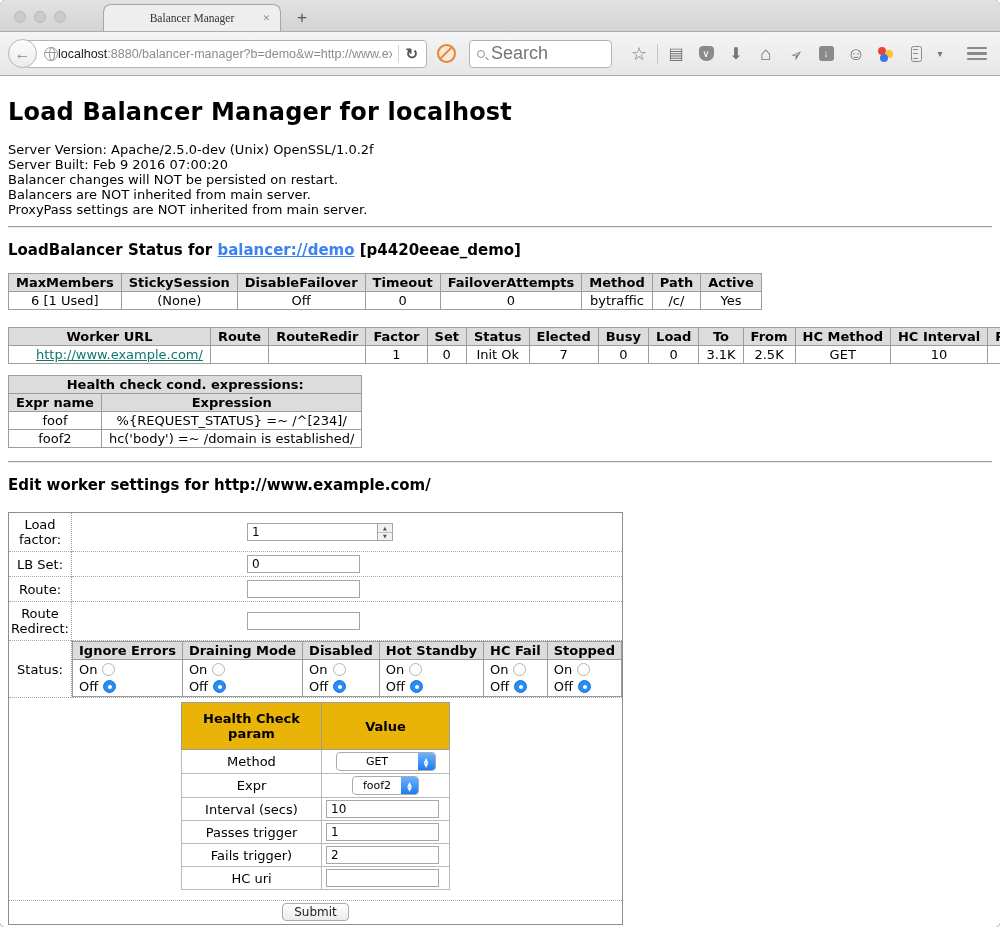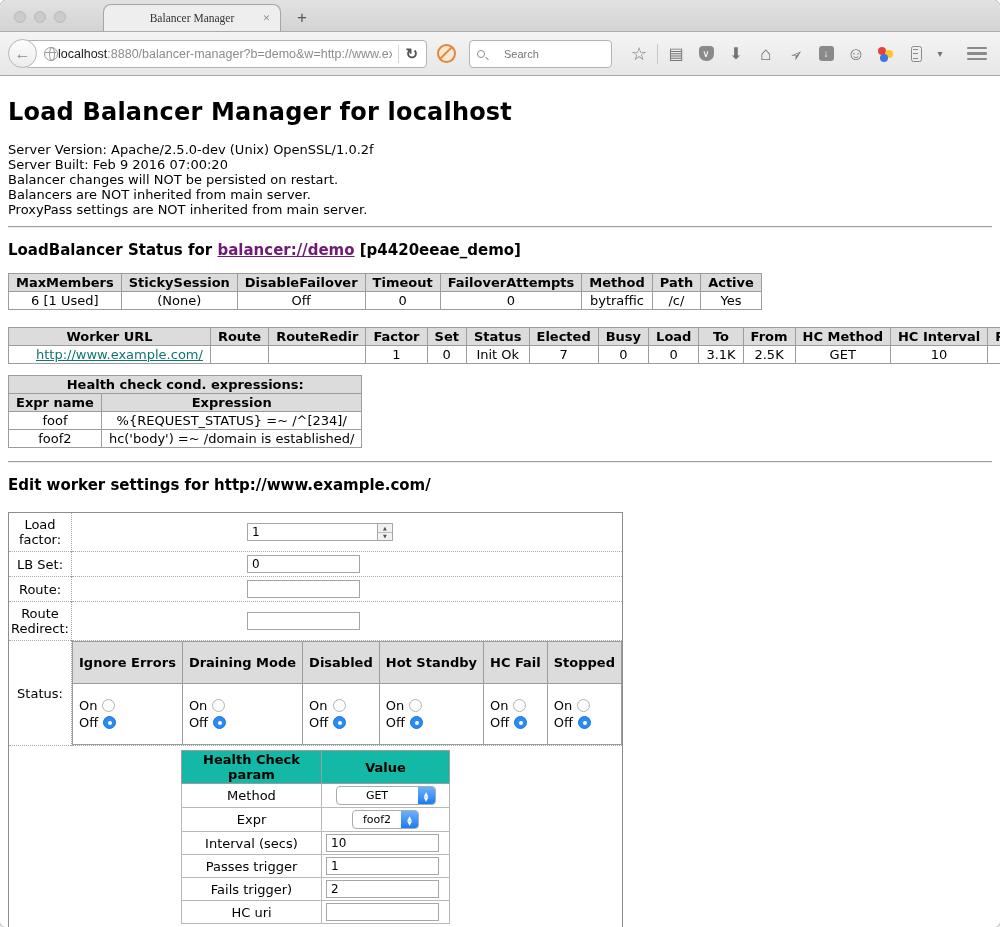--- a/index.html
+++ b/index.html
@@ -37,21 +37,21 @@
   .reload { color:#555; font-size:15px; font-weight:bold; flex:0 0 auto; padding-right:4px; }
   .blocked { width:19px; height:19px; border-radius:50%; border:2.5px solid #e2863a; margin-left:10px;
              position:relative; flex:0 0 auto; background:#f7e8d6; }
   .blocked::after { content:''; position:absolute; left:-1px; top:6px; width:16px;
                     border-top:2.5px solid #e2863a; transform:rotate(-45deg); }
   .searchbar { height:28px; width:143px; margin-left:13px; background:#fff; border:1px solid #b3b3b3;
                border-radius:4px; display:flex; align-items:center; padding:0 7px; flex:0 0 auto; }
   .mag { width:8px; height:8px; border:1.5px solid #8f8f8f; border-radius:50%; position:relative; flex:0 0 auto; }
   .mag::after { content:''; position:absolute; left:7px; top:7px; width:4px; border-top:1.5px solid #8f8f8f;
                 transform:rotate(45deg); }
-  .searchbar input { border:none; outline:none; width:100px; margin-left:19px; font-size:11px;
+  .searchbar input { border:none; outline:none; width:100px; margin-left:6px; font-size:18px;
                      font-family:"Liberation Sans",sans-serif; background:transparent; color:#333; }
   .tool-icons { display:flex; align-items:center; margin-left:12px; color:#757575; }
   .ticon { font-size:16px; line-height:1; margin:0 6px; display:inline-flex; align-items:center; justify-content:center;
            width:18px; height:18px; }
   .tdivider { width:1px; height:20px; background:#c6c6c6; margin:0 3px; }
   .pocket { width:15px; height:15px; background:#8a8a8a; border-radius:4px 4px 7px 7px; color:#fff;
             font-size:10px; display:flex; align-items:center; justify-content:center; }
   .sq-dl { width:15px; height:15px; background:#8a8a8a; border-radius:3px; color:#fff; font-size:10px;
            display:flex; align-items:center; justify-content:center; }
   .dots { position:relative; width:16px; height:16px; }
@@ -67,21 +67,21 @@
   .burger { margin-left:16px; width:20px; display:flex; flex-direction:column; gap:3px; }
   .burger i { height:2.5px; background:#8a8a8a; border-radius:1px; }
 
   
   .content { background:#fff; height:922px; padding:0 8px; overflow:hidden; color:#000; }
   h1.title { font-size:24px; font-weight:bold; padding-top:22px; letter-spacing:.2px; }
   .info { margin-top:16px; font-size:13px; line-height:15px; }
   hr.rule { border:none; border-top:1px solid #9e9e9e; border-bottom:1px solid #ececec; margin-top:9px; }
   hr.rule-bottom { border:none; border-top:2px solid #9a9a9a; margin-top:14px; }
   h3.sub { font-size:15px; font-weight:bold; margin-top:13px; }
-  h3.sub a { color:#701a75; }
+  h3.sub a { color:#3b82f6; }
 
   table.dtable { border-collapse:collapse; font-size:13px; margin-top:14px; }
   table.dtable th, table.dtable td { border:1px solid #9c9c9c; padding:1px 7px; text-align:center; white-space:nowrap; }
   table.dtable th { background:#dcdcdc; }
   table.dtable a { color:#0f766e;margin-left:20px; }
 
   
   table.form-table { border-collapse:collapse; width:565px; margin-top:18px; font-size:13px;
                      border:1px solid #8d8d8d; }
   td.flabel { width:100px; text-align:center; border-right:1px dotted #a0a0a0; padding:4px 2px; }
@@ -90,32 +90,32 @@
   input.fld { border:1px solid #a6a6a6; height:18px; font-size:12px; padding:1px 4px; width:113px;
               font-family:"DejaVu Sans",sans-serif; }
   .numwrap { display:inline-flex; align-items:stretch; }
   .numwrap input.fld { width:130px; border-right:none; }
   .spinner { width:16px; border:1px solid #a6a6a6; background:#f2f2f2; display:flex; flex-direction:column; }
   .spinner span { flex:1; display:flex; align-items:center; justify-content:center; font-size:5px; color:#555; }
   .spinner span + span { border-top:1px solid #bbb; }
 
   td.fstatus { padding:0; vertical-align:top; }
   table.status-table { border-collapse:collapse; font-size:13px; }
-  table.status-table th, table.status-table td { border:1px solid #9c9c9c; padding:13px 6px; text-align:center; }
+  table.status-table th, table.status-table td { border:1px solid #9c9c9c; padding:1px 6px; text-align:center; }
   table.status-table th { background:#dcdcdc; white-space:nowrap; }
   .radio-line { display:flex; align-items:center; justify-content:flex-start; gap:5px; padding:1px 0; }
   .radio { width:13px; height:13px; border-radius:50%; border:1px solid #b3b3b3; background:#fdfdfd;
            display:inline-block; position:relative; }
   .radio.checked { background:#2a8bf2; border-color:#1674e0; }
   .radio.checked::after { content:''; position:absolute; left:4px; top:4px; width:4px; height:4px;
                           border-radius:50%; background:#fff; }
 
   td.hcwrap { padding:4px 0 10px; border-top:1px dotted #a8a8a8; }
   table.hc-table { border-collapse:collapse; font-size:13px; margin:0 auto; border:1px solid #8d8d8d; }
-  table.hc-table th { background:#14b8a6; border:1px solid #9c9c9c; padding:1px 8px; }
+  table.hc-table th { background:#eab308; border:1px solid #9c9c9c; padding:8px 8px; }
   table.hc-table td { border:1px solid #b9b9b9; padding:2px 4px; }
   td.hclabel { width:140px; text-align:center; }
   td.hcvalue { width:128px; text-align:left; }
   td.hcvalue.ctr { text-align:center; }
   .mac-select { display:inline-flex; align-items:stretch; border:1px solid #ababab; border-radius:4px;
                 background:#fff; height:19px; font-size:11px; overflow:hidden; }
   .mac-select .sel-txt { display:flex; align-items:center; padding:0 10px; }
   .mac-select .stepper { width:17px; background:linear-gradient(#6db1fb,#1d7cf2); display:flex;
                          flex-direction:column; align-items:center; justify-content:center; color:#fff; }
   .mac-select .stepper i { font-style:normal; font-size:6px; line-height:5px; }

